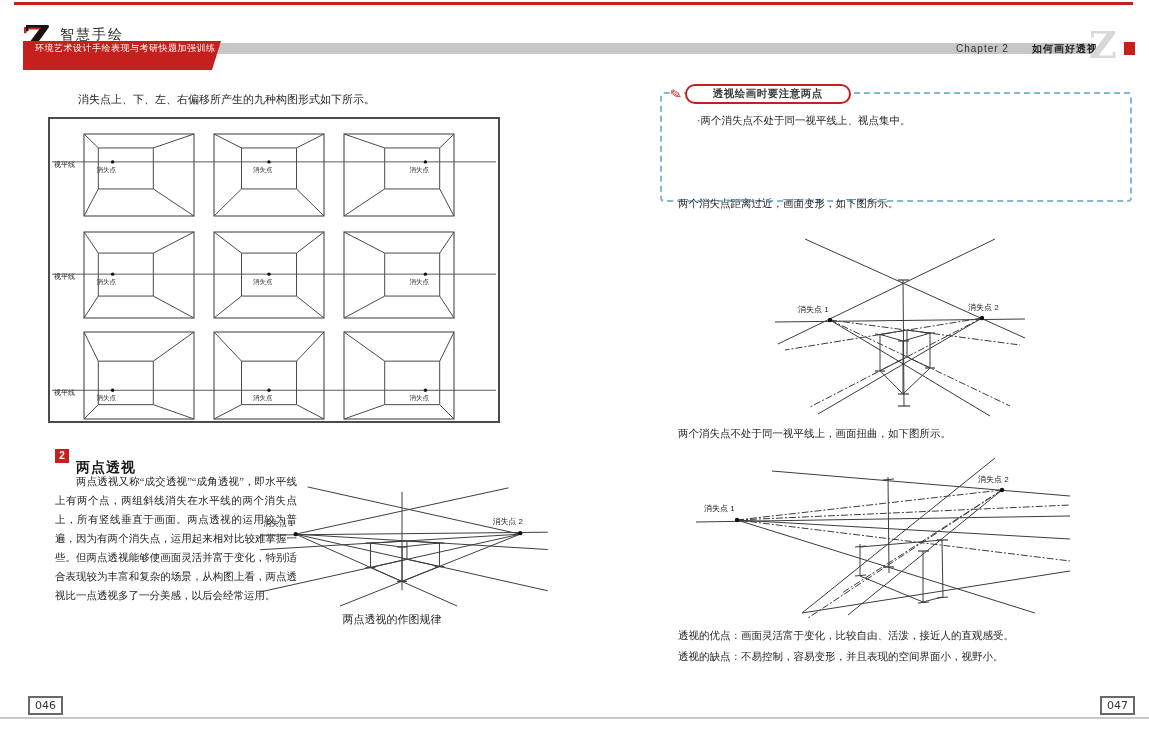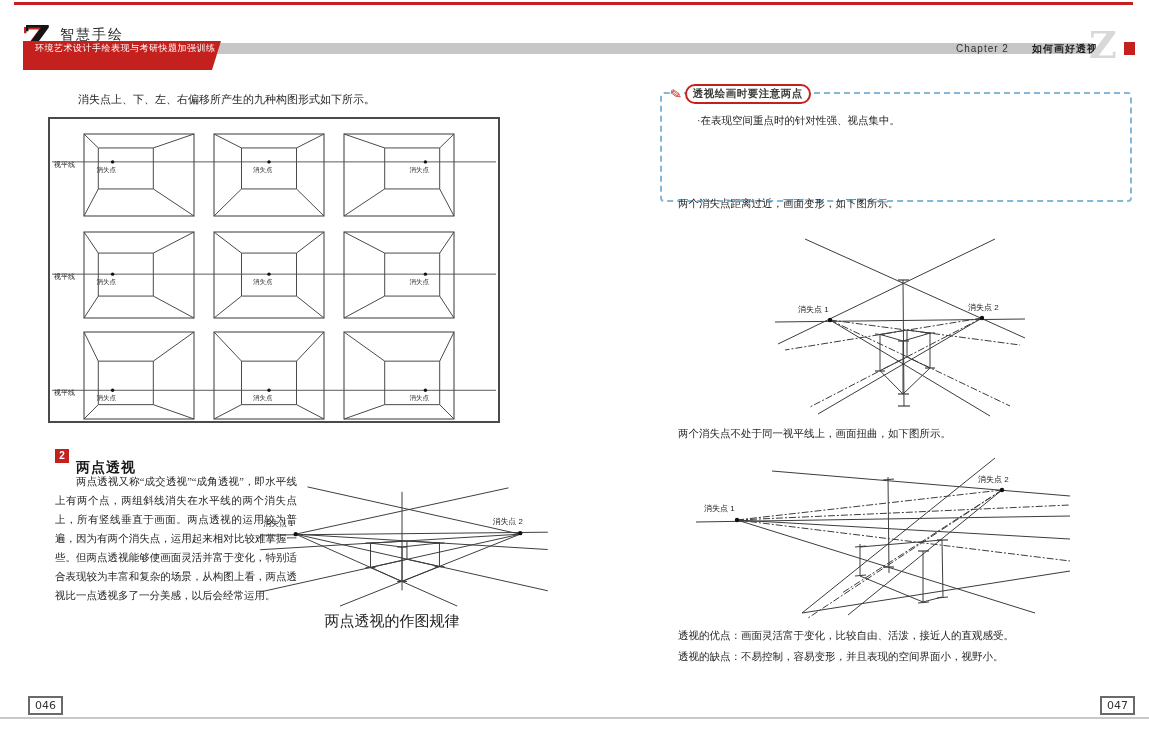--- a/index.html
+++ b/index.html
@@ -30,27 +30,27 @@
   .grid-fig{position:absolute;left:48px;top:117px;width:452px;height:306px;border:2px solid #4a4a4a;box-sizing:border-box;}
   .grid-fig svg{display:block;width:100%;height:100%;}
   .sec-num{position:absolute;left:55px;top:449px;width:14px;height:14px;background:#c4211e;color:#fff;
            font-size:10px;font-weight:bold;text-align:center;line-height:14px;}
   .sec-title{position:absolute;left:76px;top:447px;font-size:14px;font-weight:bold;color:#1a1a1a;letter-spacing:1px;margin-top:12px;}
   .body-par{position:absolute;left:55px;top:472px;width:242px;font-size:10.5px;line-height:19px;
             text-align:justify;text-indent:2em;color:#1e1e1e;}
   .fig{position:absolute;}
   .fig svg{display:block;width:100%;height:100%;}
   #fig-left{left:260px;top:480px;width:288px;height:130px;}
-  .fig-caption{position:absolute;left:258px;top:612px;width:268px;text-align:center;font-size:15px;color:#1e1e1e;}
+  .fig-caption{position:absolute;left:258px;top:612px;width:268px;text-align:center;font-size:11px;color:#1e1e1e;}
   
   .callout{position:absolute;left:660px;top:92px;width:472px;height:110px;border:2px dashed #85b7d7;
            border-radius:4px;box-sizing:border-box;}
   .callout-head{position:absolute;left:8px;top:-10px;display:flex;align-items:center;background:transparent;}
   .pencil{color:#c4211e;font-size:14px;margin-right:3px;transform:rotate(-10deg);background:#fff;}
-  .callout-title{border:2px solid #c4211e;border-radius:10px;background:#fff;padding:1px 6px;
+  .callout-title{border:2px solid #c4211e;border-radius:10px;background:#fff;padding:1px 26px;
                  font-size:10.5px;font-weight:bold;color:#3a3a3a;letter-spacing:0.5px;}
   .callout-body{padding:16px 14px 0 14px;font-size:10.5px;line-height:21px;color:#1e1e1e;}
   .callout-body p{margin:0;text-indent:2em;}
   .rp-caption{position:absolute;left:678px;font-size:10.5px;color:#1e1e1e;}
   #cap1{top:197px;} #cap2{top:427px;} #pros{top:629px;} #cons{top:650px;}
   #fig-r1{left:770px;top:226px;width:260px;height:194px;}
   #fig-r2{left:690px;top:455px;width:385px;height:170px;}
 </style>
 </head>
 <body>
@@ -195,21 +195,21 @@
   <div class="fig-caption cn">两点透视的作图规律</div>
 
   <div class="pagenum left">046</div>
 
   <div class="callout">
     <div class="callout-head">
       <span class="pencil">✎</span>
       <span class="callout-title cn">透视绘画时要注意两点</span>
     </div>
     <div class="callout-body cn">
-      <p>·在表现空间重点时的针对性强、视点集中。</p>
+      <p>·两个消失点不处于同一视平线上、视点集中。</p>
     </div>
   </div>
 
   <div class="rp-caption cn" id="cap1">两个消失点距离过近，画面变形，如下图所示。</div>
   <div class="fig" id="fig-r1">
       <svg viewBox="0 0 260 194" width="100%" height="100%">
         <line x1="5" y1="96" x2="255" y2="93" stroke="#3c3c3c" stroke-width="1"></line>
         <line x1="35" y1="13" x2="255" y2="112" stroke="#3c3c3c" stroke-width="1"></line>
         <line x1="225" y1="13" x2="8" y2="118" stroke="#3c3c3c" stroke-width="1"></line>
         <line x1="60" y1="94" x2="220" y2="190" stroke="#3c3c3c" stroke-width="1"></line>

